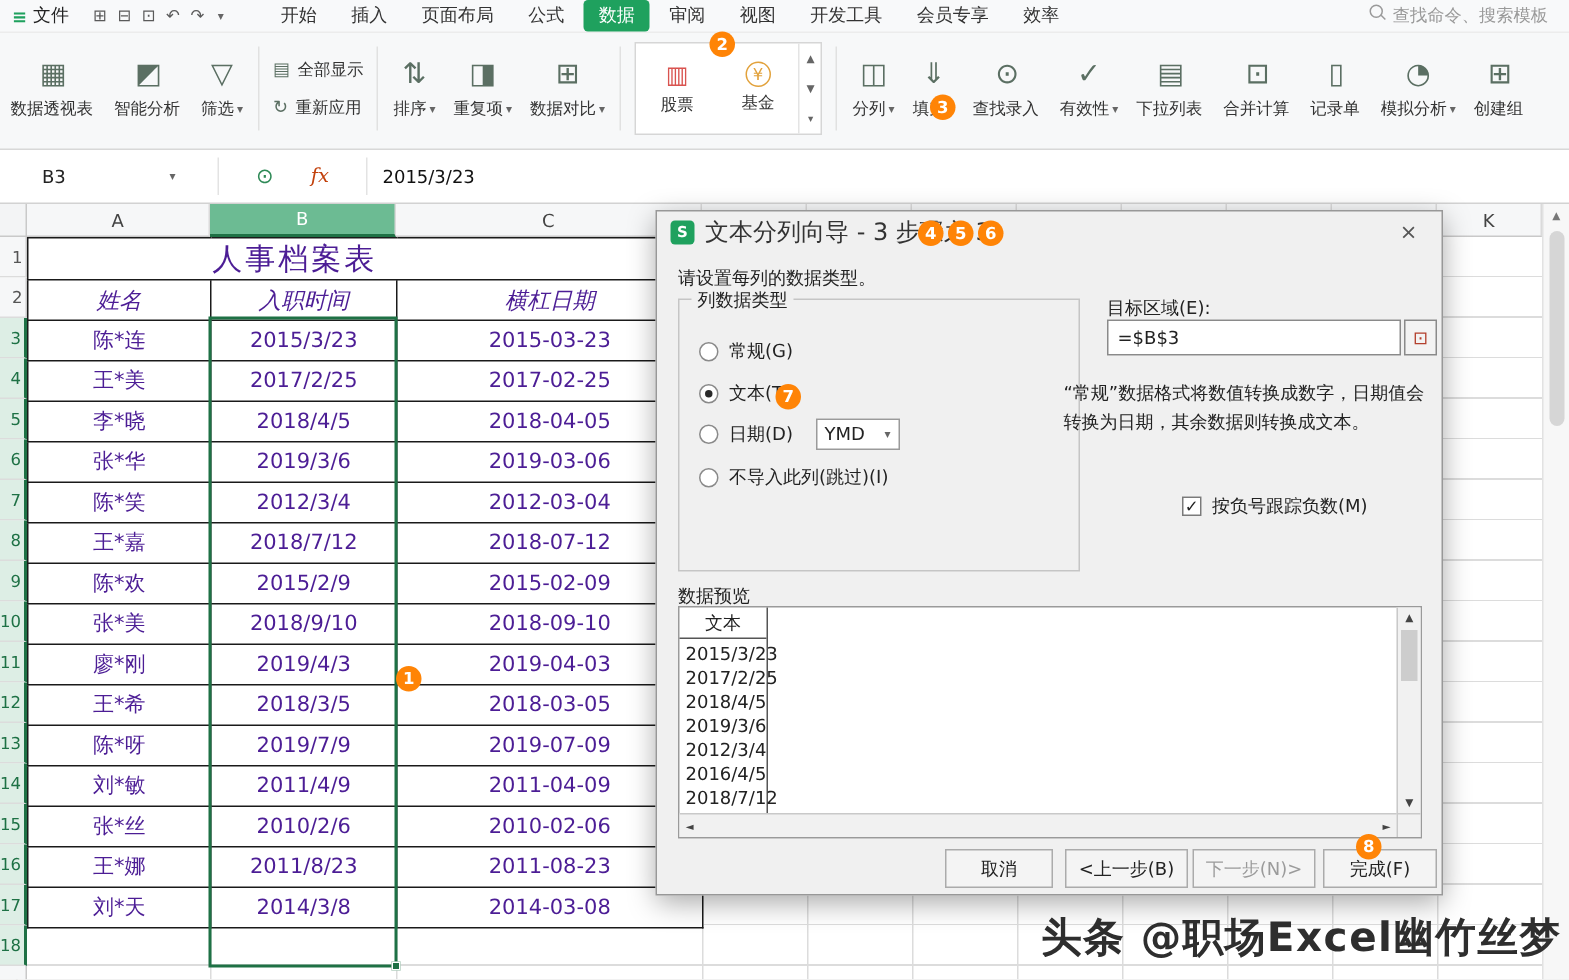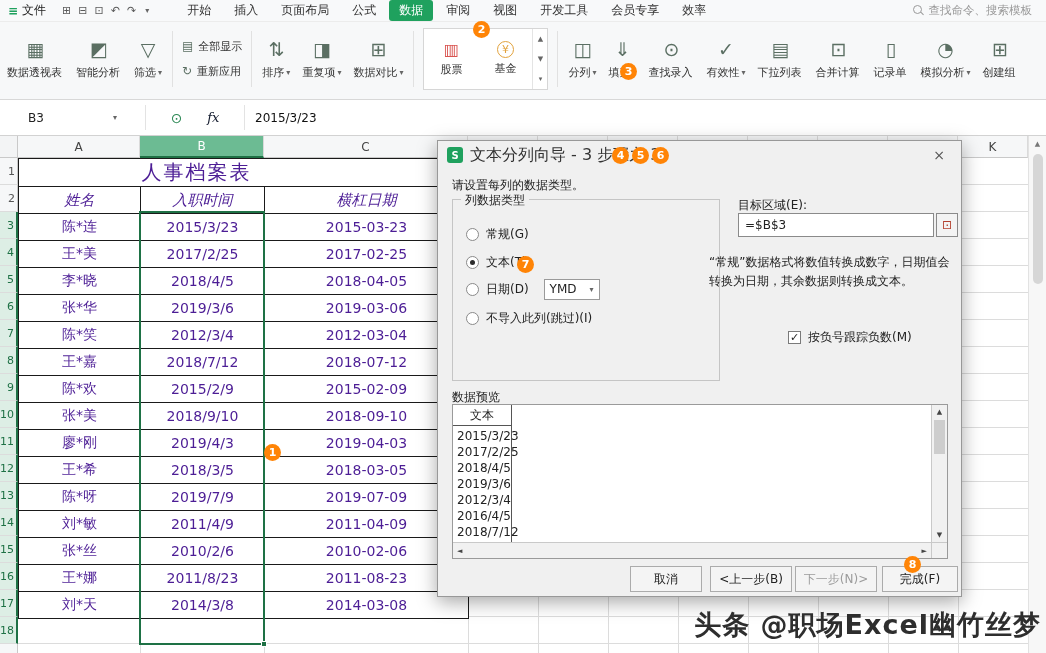--- a/index.html
+++ b/index.html
@@ -9,21 +9,21 @@
 
   
   .menubar { position:absolute; top:0; left:0; right:0; height:22px; background:#f8f9fa; border-bottom:1px solid #ececec; display:flex; align-items:center; padding:0 8px; gap:6px; z-index:10; }
   .file-btn { display:flex; align-items:center; gap:4px; font-size:12px; color:#222; }
   .ham { color:#1fa15e; color:var(--accent-green,#1fa15e); font-weight:bold; }
   .qa-icons { display:flex; align-items:center; gap:7px; margin-left:10px; color:#5a5a5a; font-size:11px; }
   .tabs { display:flex; align-items:center; gap:3px; margin-left:22px; }
   .tabs-group { display:contents; }
   .tab { padding:2px 10px; font-size:12px; color:#333; border-radius:3px; white-space:nowrap; }
   .tab.selected { background:#1fa15e; background:var(--accent-green,#1fa15e); color:#fff; }
-  .menu-search { margin-left:auto; margin-right:6px; color:#999; display:flex; align-items:center; gap:5px; font-size:11.5px; white-space:nowrap; }
+  .menu-search { margin-left:auto; margin-right:6px; color:#999; display:flex; gap:5px; font-size:11.5px; white-space:nowrap; }
   .mag { position:relative; width:11px; height:11px; display:inline-block; }
   .mag::before { content:""; position:absolute; left:0; top:0; width:7px; height:7px; border:1.4px solid #9a9a9a; border-radius:50%; }
   .mag::after { content:""; position:absolute; left:7.5px; top:8px; width:4px; height:1.4px; background:#9a9a9a; transform:rotate(45deg); }
   .caret { font-size:8px; color:#666; margin-left:2px; }
 
   
   .ribbon { position:absolute; top:22px; left:0; right:0; height:78px; background:#f7f8f9; border-bottom:1px solid #d8d8d8; display:flex; align-items:center; padding:2px 0 6px 2px; gap:2px; overflow:hidden; z-index:10; }
   .rb-group { display:contents; }
   .rb-big { display:flex; flex-direction:column; align-items:center; gap:4px; padding:0 5px; }
   .rb-icon { font-size:19px; line-height:24px; height:24px; color:#5b6f63; }
@@ -40,21 +40,21 @@
   .gal-label { font-size:11px; color:#333; }
   .gal-arrows { width:15px; border-left:1px solid #e4e4e4; display:flex; flex-direction:column; align-items:center; justify-content:space-around; font-size:7px; color:#666; }
 
   
   .formulabar { position:absolute; top:100px; left:0; right:0; height:36px; background:#fff; border-bottom:1px solid #d2d2d2; display:flex; align-items:stretch; z-index:10; }
   .namebox { width:145px; display:flex; align-items:center; padding:0 28px; font-size:12px; color:#222; }
   .nb-caret { margin-left:auto; font-size:8px; color:#666; }
   .fb-sep { width:1px; background:#e3e3e3; margin:5px 0; }
   .fb-icons { width:98px; display:flex; align-items:center; justify-content:space-evenly; }
   .fb-circle { color:#2f8a57; font-size:14px; }
-  .fb-fx { font-family:"DejaVu Serif","Liberation Serif",serif; font-style:italic; color:#0f172a; font-size:13px; }
+  .fb-fx { font-family:"DejaVu Serif","Liberation Serif",serif; font-style:italic; color:#c2410c; font-size:13px; }
   .fb-value { flex:1; display:flex; align-items:center; padding-left:10px; font-size:12px; color:#111; }
 
   
   .colheaders { position:absolute; top:136px; left:0; height:22px; display:flex; z-index:5; }
   .corner { width:18px; background:#f3f4f5; border-right:1px solid #c9c9c9; border-bottom:1px solid #c9c9c9; }
   .colh { background:#f6f7f8; border-right:1px solid #dadada; border-bottom:1px solid #c9c9c9; display:flex; align-items:center; justify-content:center; font-size:12px; color:#444; }
   .colh.selected { background:#6cbb93; color:#fff; border-bottom:2px solid #1e7145; border-bottom-color:var(--selection-green,#1e7145); }
   .rowheaders { position:absolute; top:158px; left:0; width:18px; z-index:4; }
   .rowh { height:27px; background:#f6f7f8; border-right:1px solid #c9c9c9; border-bottom:1px solid #dcdcdc; font-size:11px; color:#555; display:flex; align-items:center; justify-content:flex-end; padding-right:2px; overflow:hidden; }
   .rowheaders .rowh:nth-child(n+3):nth-child(-n+18) { background:#ddeee5; color:#1e7145; border-right:2px solid #1e7145; }

